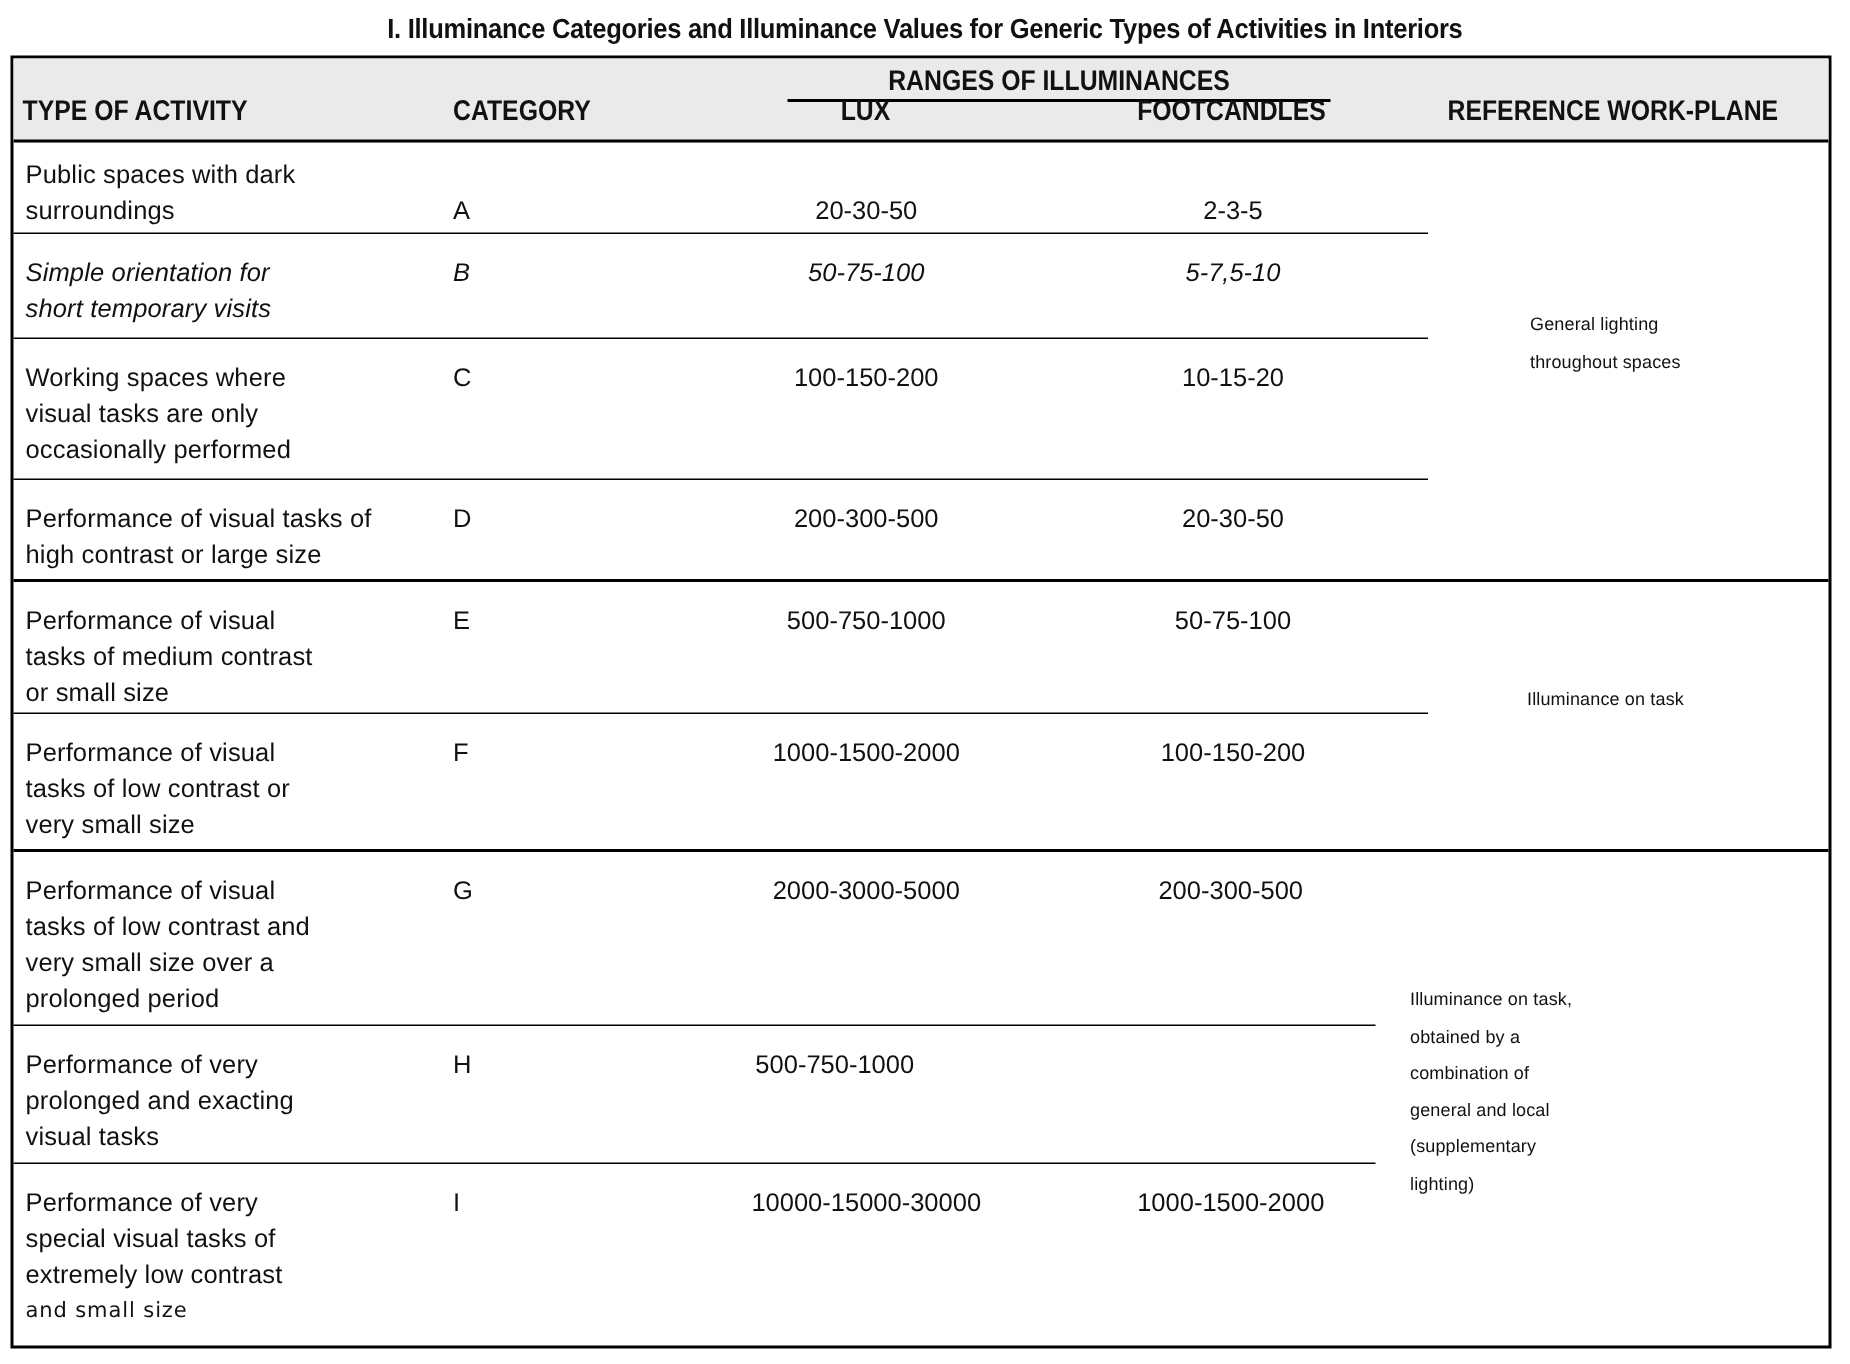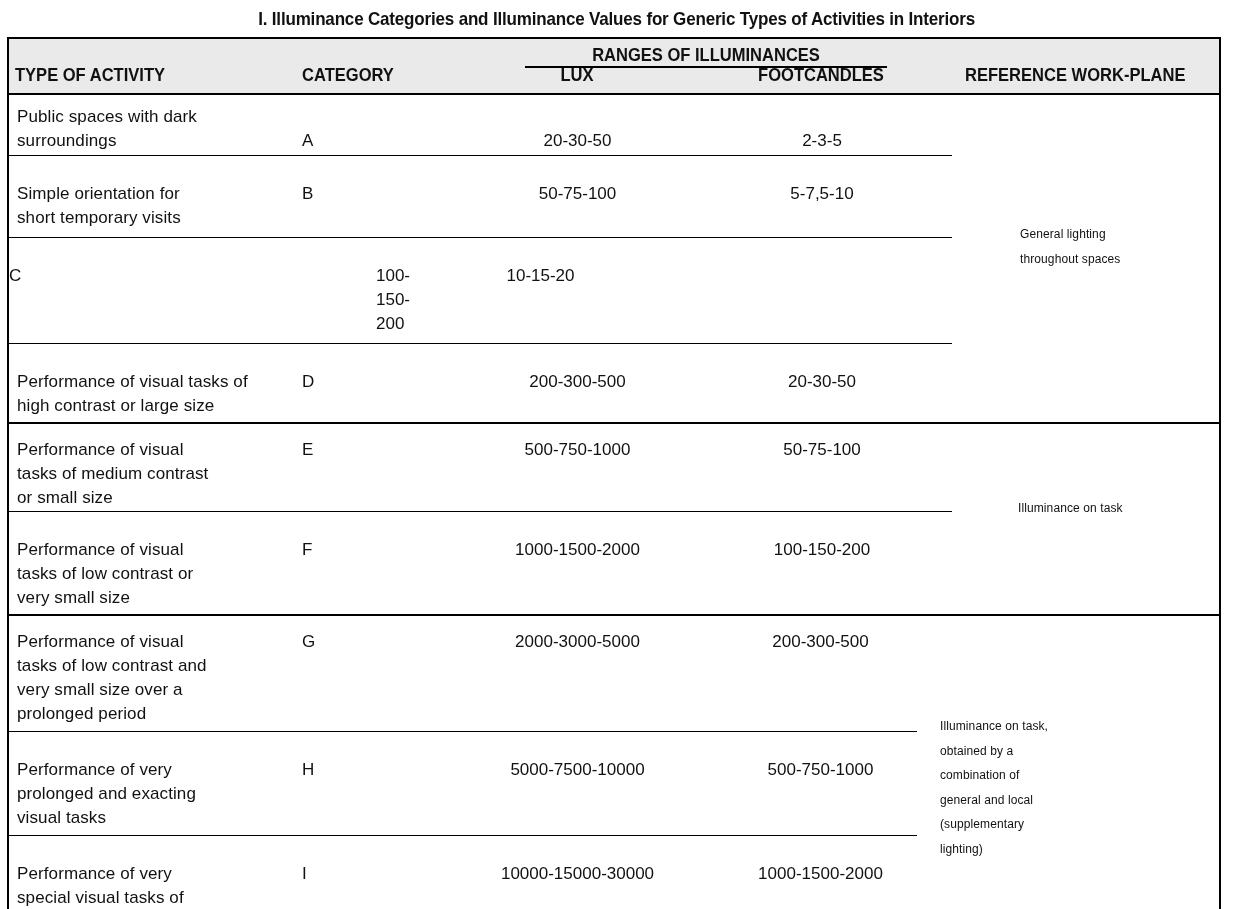--- a/index.html
+++ b/index.html
@@ -25,27 +25,27 @@
   .category-h { left:293px; bottom:7px; }
   .ranges-h   { left:516px; top:5px; width:362px; text-align:center; }
   .ranges-underline { position:absolute; left:516px; top:27px; width:362px; height:2px; background:#000; }
   .lux-h { left:468px; width:200px; bottom:7px; text-align:center; }
   .fc-h  { left:712px; width:200px; bottom:7px; text-align:center; }
   .ref-h { left:956px; bottom:7px; }
 
   
   .group { display:flex; }
   .g1, .g2 { border-bottom:2px solid #000; }
-  .rows { width:943px; display:flex; flex-direction:column;gap:12px; }
+  .rows { width:943px; display:flex; flex-direction:column; }
   .g3 .rows { width:908px; }
 
   .row { position:relative; display:grid; grid-template-columns:293px 87px 303px 1fr; }
   .row:not(:last-child)::after { content:""; position:absolute; left:0; bottom:0;
                                  width:100%; height:1.5px; background:#000; }
-  .row-a { height:61px; } .row-b { height:70px; } .row-c { height:94px; }
+  .row-a { height:61px; } .row-b { height:70px;font-style:italic; } .row-c { height:94px; }
   .row-d { height:66px; } .row-e { height:88px; } .row-f { height:90px; }
   .row-g { height:116px; } .row-h { height:92px; } .row-i { height:121px; }
 
   .cell { font-size:17px; line-height:24px; padding-top:14px; }
   .activity { padding-left:8px; white-space:pre-line; letter-spacing:0.1px; }
   .category { }
   .lux { text-align:center; padding-left:74px; }
   .fc  { text-align:center; }
   .g3 .fc { padding-left:32px; }
   .row-a .category, .row-a .lux, .row-a .fc { padding-top:34px; }
@@ -91,20 +91,23 @@
           <div class="cell fc">2-3-5</div>
         </div>
         <div class="row row-b">
           <div class="cell activity">Simple orientation for
 short temporary visits</div>
           <div class="cell category">B</div>
           <div class="cell lux">50-75-100</div>
           <div class="cell fc">5-7,5-10</div>
         </div>
         <div class="row row-c">
+          <div class="cell activity">Working spaces where
+visual tasks are only
+occasionally performed</div>
           <div class="cell category">C</div>
           <div class="cell lux">100-150-200</div>
           <div class="cell fc">10-15-20</div>
         </div>
         <div class="row row-d">
           <div class="cell activity">Performance of visual tasks of
 high contrast or large size</div>
           <div class="cell category">D</div>
           <div class="cell lux">200-300-500</div>
           <div class="cell fc">20-30-50</div>
@@ -149,21 +152,20 @@
 prolonged period</div>
           <div class="cell category">G</div>
           <div class="cell lux">2000-3000-5000</div>
           <div class="cell fc">200-300-500</div>
         </div>
         <div class="row row-h">
           <div class="cell activity">Performance of very
 prolonged and exacting
 visual tasks</div>
           <div class="cell category">H</div>
-          <div class="cell lux">5000-7500-10000</div>
           <div class="cell fc">500-750-1000</div>
         </div>
         <div class="row row-i">
           <div class="cell activity"><span>Performance of very
 special visual tasks of
 extremely low contrast</span><span class="alt-font">and small size</span></div>
           <div class="cell category">I</div>
           <div class="cell lux">10000-15000-30000</div>
           <div class="cell fc">1000-1500-2000</div>
         </div>

